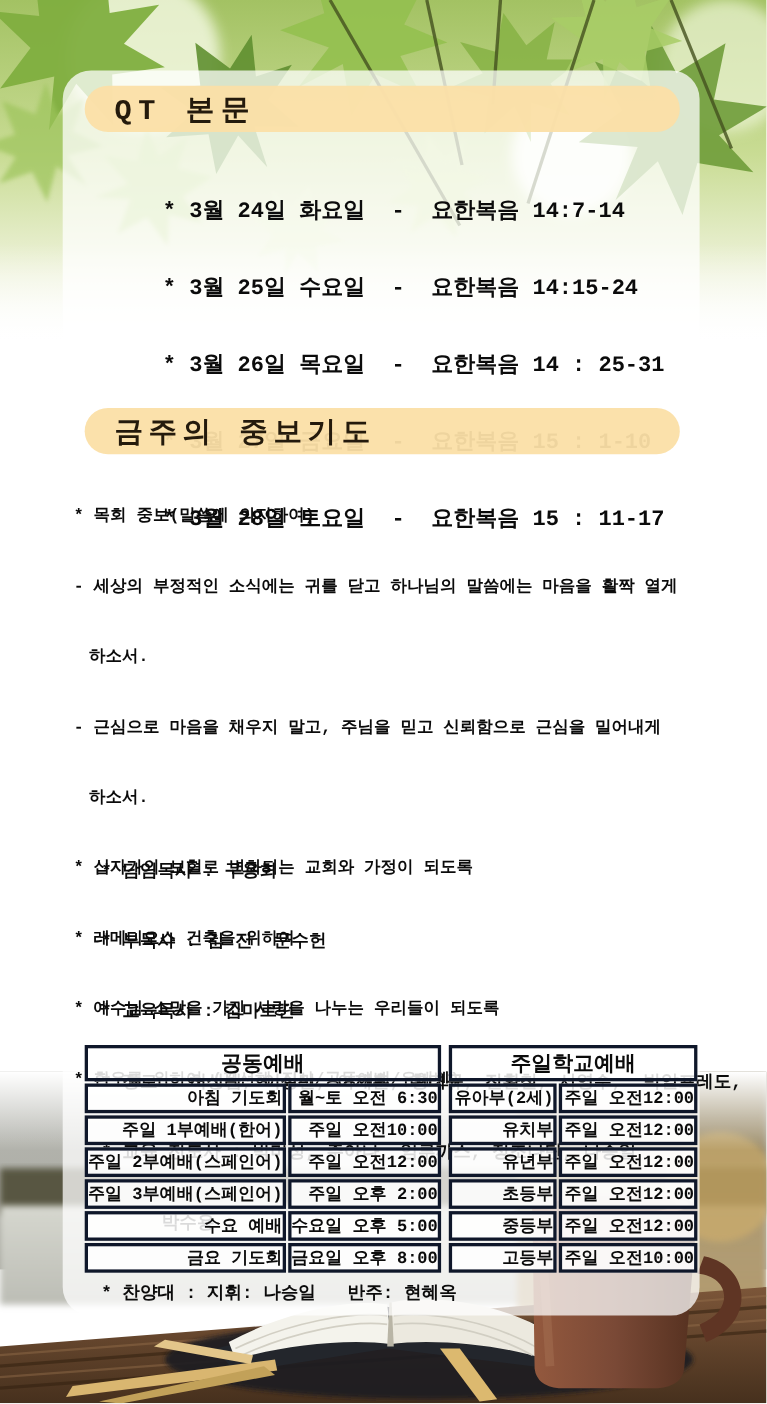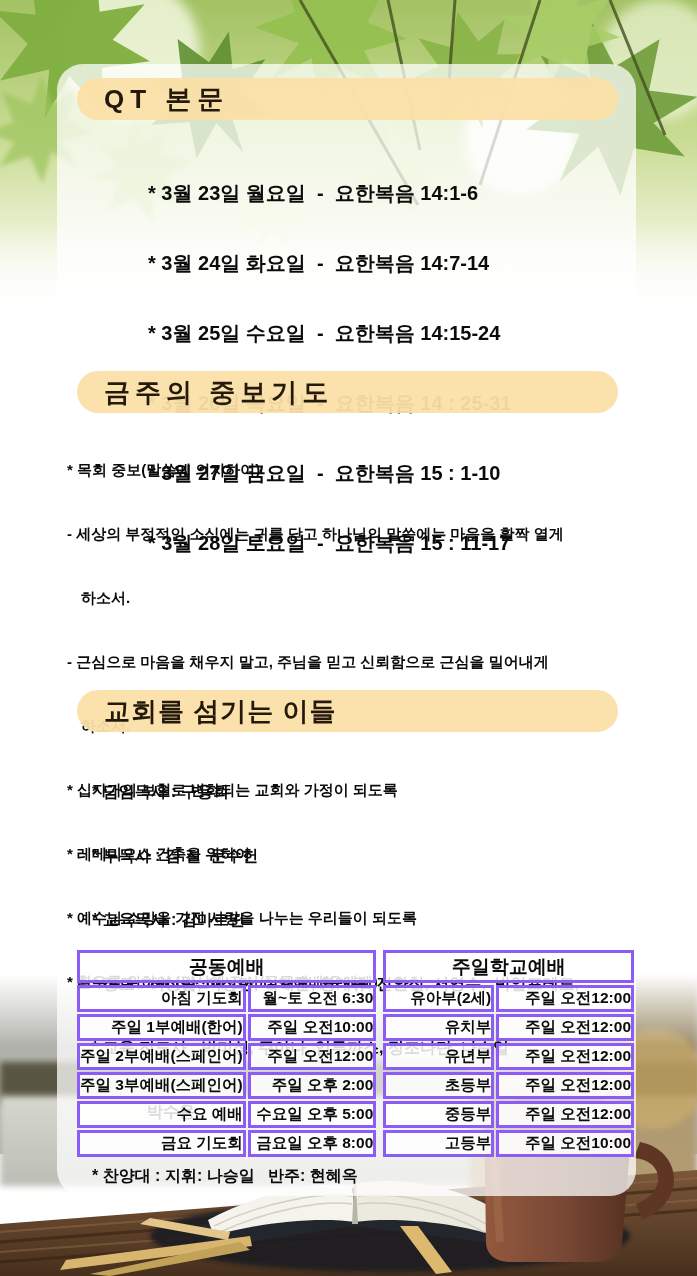--- a/index.html
+++ b/index.html
@@ -1,20 +1,20 @@
 <!DOCTYPE html>
 <html><head>
 <meta charset="utf-8">
 <style>
   * { margin:0; padding:0; box-sizing:border-box; }
   html,body { background:#ffffff; }
   .page {
     position:relative; width:697px; height:1276px;
     background:#ffffff; overflow:hidden;
-    font-family:Liberation Sans, sans-serif;
+    font-family:Liberation Mono, monospace;
   }
   .bg-top { position:absolute; top:0; left:0; width:697px; height:312px; }
   .bg-bottom { position:absolute; left:0; bottom:0; width:697px; height:302px; }
   .bg-top svg, .bg-bottom svg { display:block; }
 
   .card {
     position:absolute; left:57px; top:64px; width:579px; height:1132px;
     background:rgba(255,255,255,0.74);
     border-radius:26px;
   }
@@ -38,21 +38,21 @@
   .prayer-line { font-size:15px; line-height:28px; }
   .prayer-line.hang { padding-left:14px; }
 
   .servant-list { position:absolute; top:678px; left:35px; right:6px; }
   .servant-line { font-size:16px; line-height:28px; }
   .servant-line.hang2 { padding-left:55px; }
 
   .tables { position:absolute; top:884px; left:18px; display:flex; gap:3px; }
   table.wtable { border-collapse:separate; border-spacing:2px; }
   .wtable th, .wtable td {
-    border:3px solid #8b5cf6;
+    border:3px solid #0f172a;
     background:rgba(255,255,255,0.85);
     font-weight:bold; color:#0b0b0b;
     text-align:center; vertical-align:middle;
     overflow:hidden; white-space:nowrap;
   }
   .wtable th { height:33px; font-size:19px; }
   .wtable td { height:27px; font-size:15.5px;text-align:right; }
   .wtable.left  td.c0 { width:138px; } .wtable.left  td.c1 { width:136px; }
   .wtable.right td.c0 { width:114px; } .wtable.right td.c1 { width:141px; }
 </style>
@@ -188,21 +188,20 @@
     </svg>
   </div>
 
   <div class="card">
 
     <div class="pill pill-qt">
       <span>QT 본문</span>
     </div>
 
     <div class="qt-list txt">
-      <div class="qt-line">* 3월 23일 월요일  -  요한복음 14:1-6</div>
       <div class="qt-line">* 3월 24일 화요일  -  요한복음 14:7-14</div>
       <div class="qt-line">* 3월 25일 수요일  -  요한복음 14:15-24</div>
       <div class="qt-line">* 3월 26일 목요일  -  요한복음 14 : 25-31</div>
       <div class="qt-line">* 3월 27일 금요일  -  요한복음 15 : 1-10</div>
       <div class="qt-line">* 3월 28일 토요일  -  요한복음 15 : 11-17</div>
     </div>
 
     <div class="pill pill-prayer">
       <span>금주의 중보기도</span>
     </div>
@@ -212,23 +211,20 @@
       <div class="prayer-line">- 세상의 부정적인 소식에는 귀를 닫고 하나님의 말씀에는 마음을 활짝 열게</div>
       <div class="prayer-line hang">하소서.</div>
       <div class="prayer-line">- 근심으로 마음을 채우지 말고, 주님을 믿고 신뢰함으로 근심을 밀어내게</div>
       <div class="prayer-line hang">하소서.</div>
       <div class="prayer-line">* 십자가의 보혈로 변화되는 교회와 가정이 되도록</div>
       <div class="prayer-line">* 레메디오스 건축을 위하여</div>
       <div class="prayer-line">* 예수님 소망을 가진 사랑을 나누는 우리들이 되도록</div>
       <div class="prayer-line">* 환우를 위하여 (김선혜 집사/공동예배/유에벤)</div>
     </div>
 
-    <div class="pill pill-servants">
-      <span>교회를 섬기는 이들</span>
-    </div>
 
     <div class="servant-list txt">
       <div class="servant-line">* 담임목사 : 구용회</div>
       <div class="servant-line">* 부목사 : 김 진  문수헌</div>
       <div class="servant-line">* 교육목사 : 김마르띤</div>
       <div class="servant-line">* 장로 : 허상범, 이상만, 이재훈, 황태규, 전환철, 서영수,  박알프레도,</div>
       <div class="servant-line">* 교육 전도사 : 박미성, 주아나, 임루까스, 정조나단, 나승일</div>
       <div class="servant-line hang2">박수용</div>
       <div class="servant-line">* 찬양대 : 지휘: 나승일   반주: 현혜옥</div>
     </div>

